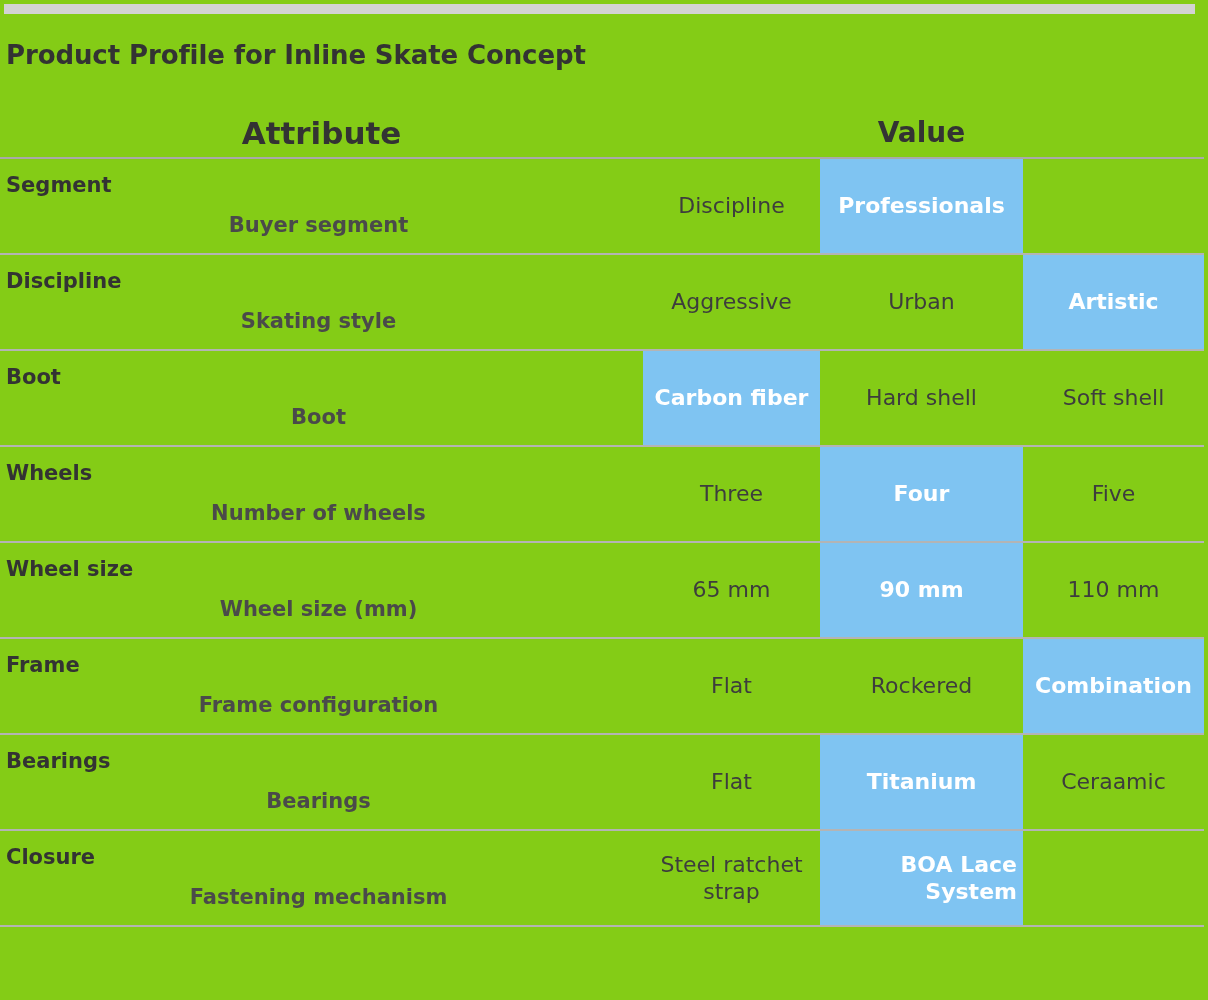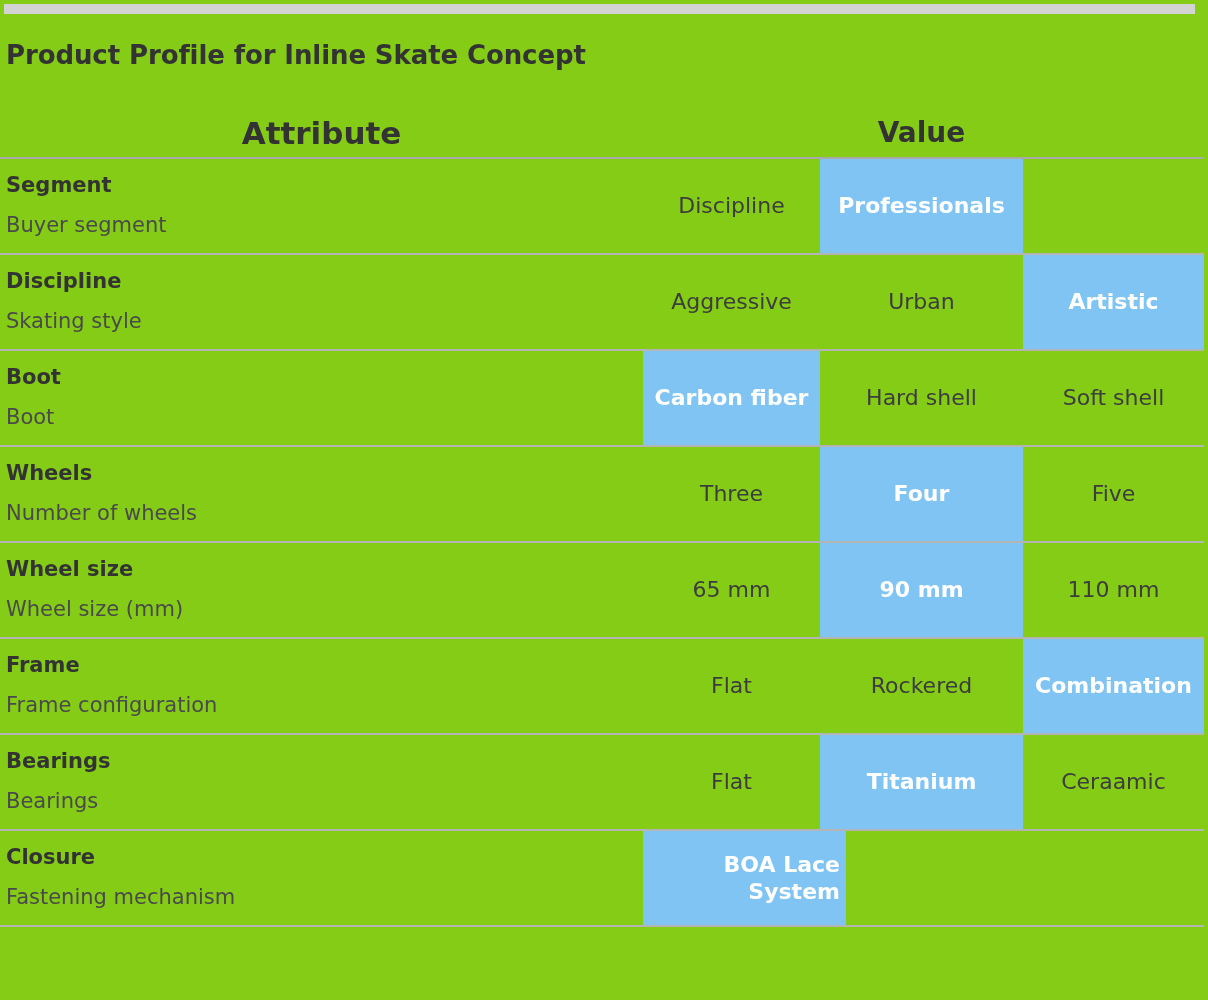--- a/index.html
+++ b/index.html
@@ -100,24 +100,25 @@
     padding-right: 12px;
   }
   .attr-name {
     font-size: 21px;
     font-weight: bold;
     color: #333333;
     line-height: 1.15;
   }
   .attr-desc {
     font-size: 21px;
-    font-weight: normal;
+    font-weight: bold;
     color: #4a4a4a;
     line-height: 1.2;
     margin-top: 16px;
+    text-align: center;
   }
 
   .val-cell {
     display: flex;
     align-items: center;
     justify-content: center;
     text-align: center;
     font-size: 22px;
     color: #3d3d3d;
     padding: 0 6px;
@@ -225,20 +226,21 @@
           <div class="val-cell val-c1">Flat</div>
           <div class="val-cell val-c2 highlight">Titanium</div>
           <div class="val-cell val-c3">Ceraamic</div>
         </div>
         <div class="rule-thin"></div>
         <div class="row">
           <div class="attr-cell">
             <div class="attr-name">Closure</div>
             <div class="attr-desc">Fastening mechanism</div>
           </div>
+          <div class="val-cell val-c1">Steel ratchet strap</div>
           <div class="val-cell val-c2 highlight">BOA Lace System</div>
           <div class="val-cell val-c3 empty"></div>
         </div>
         <div class="rule-thin"></div>
       </div>
 
   </div>
 
 </div>
 

